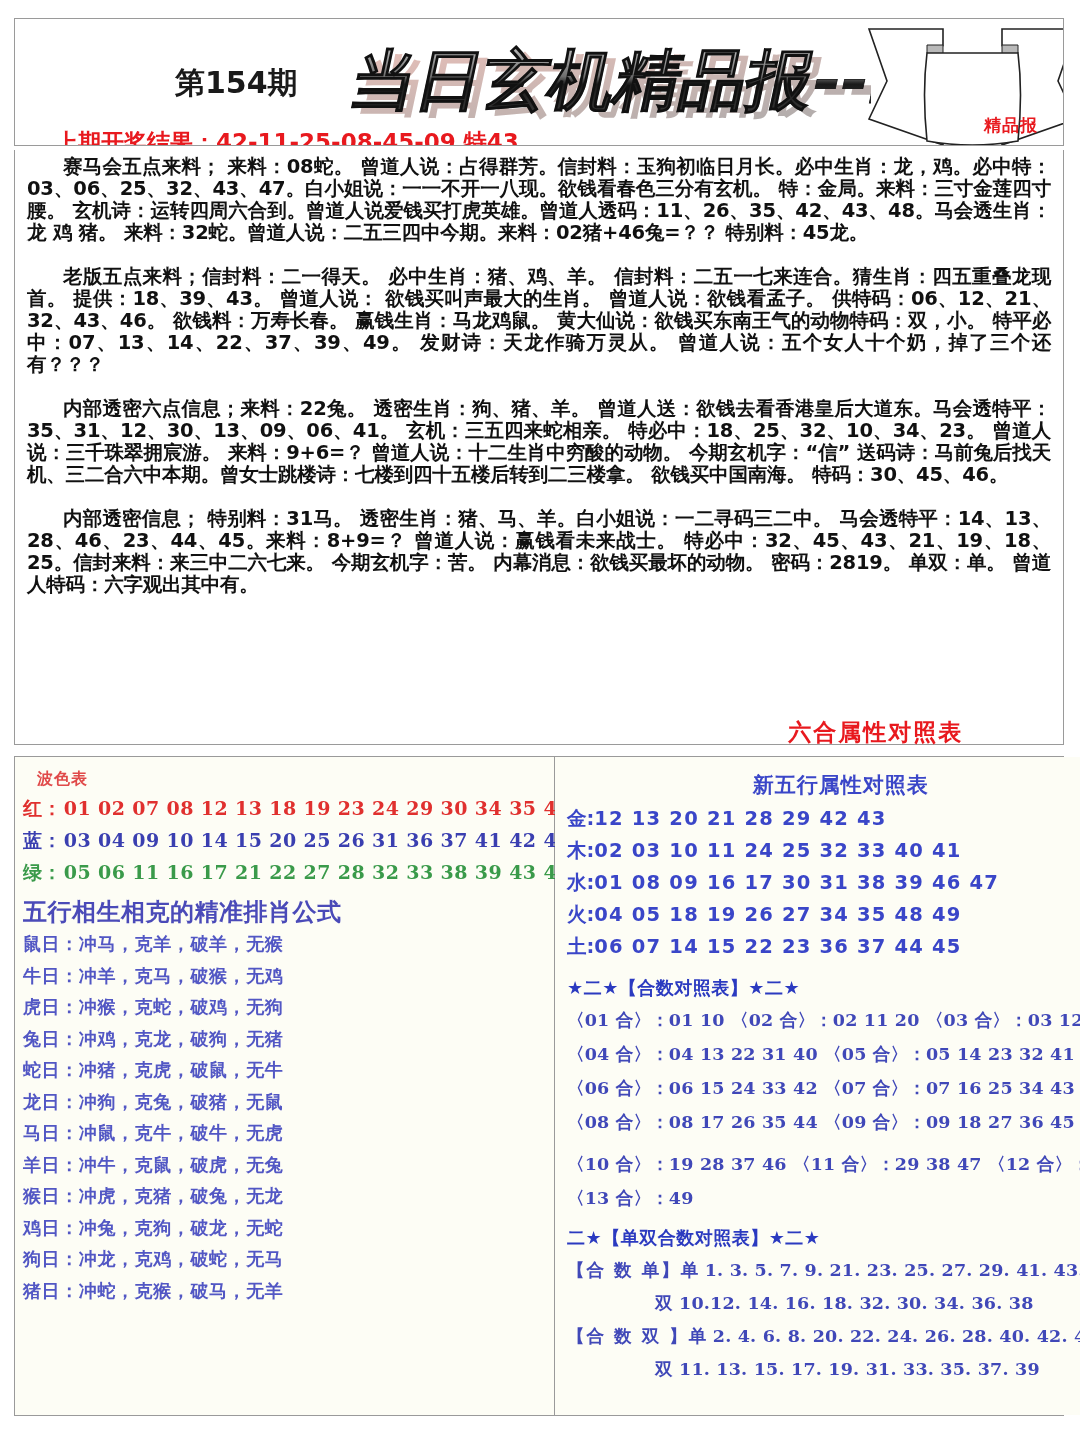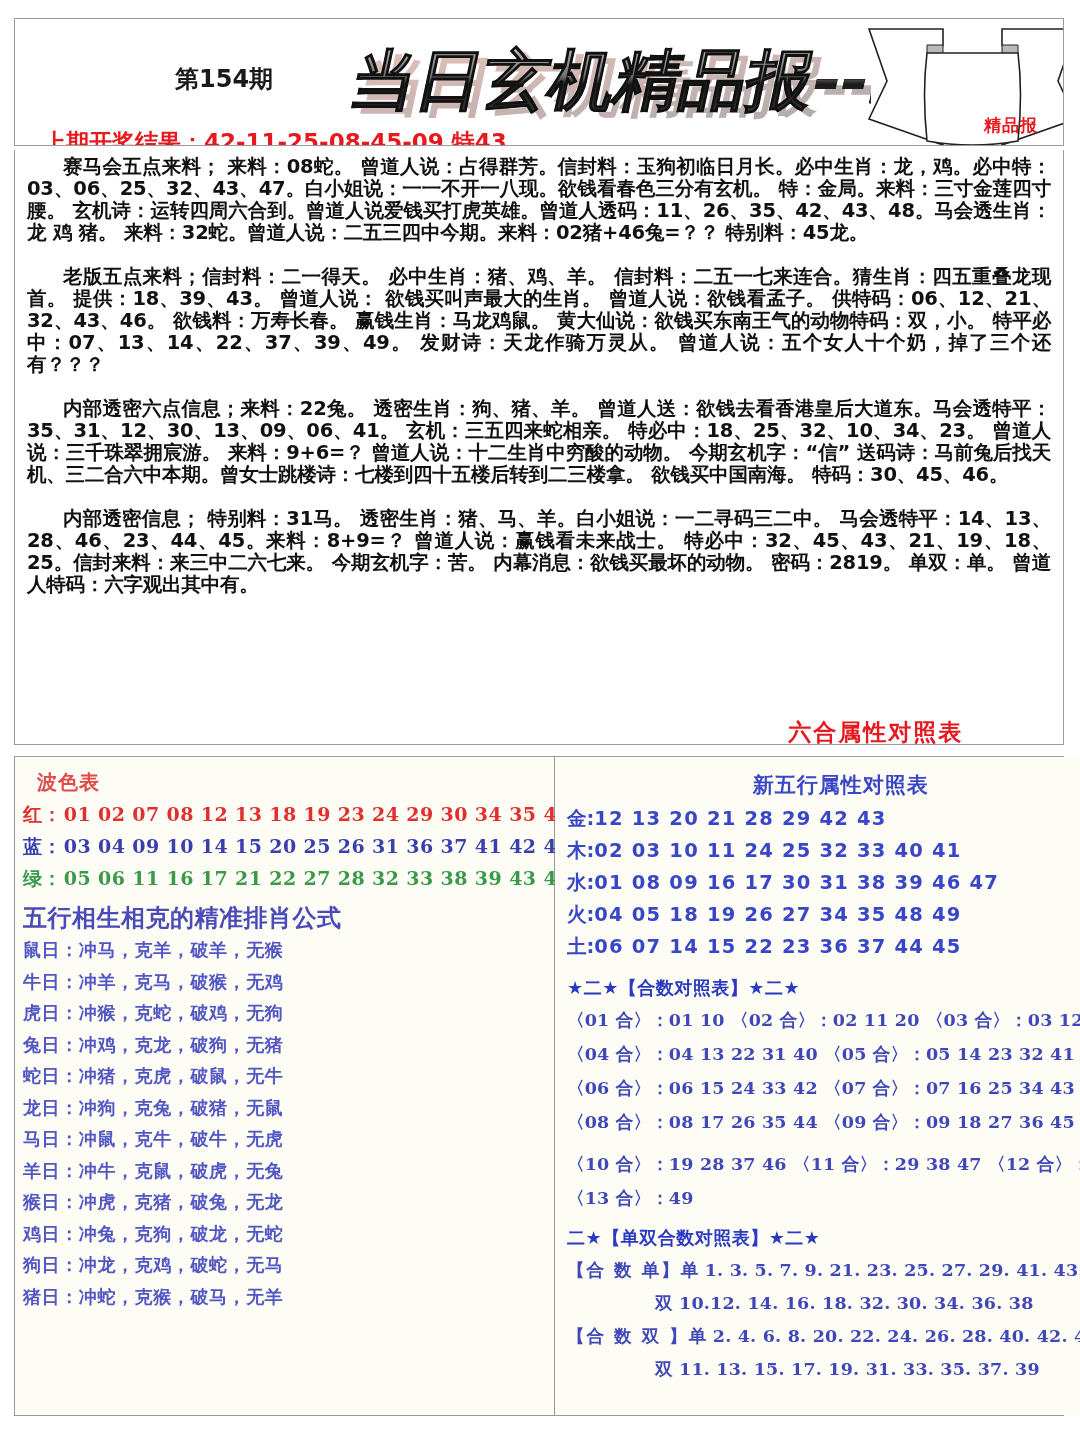--- a/index.html
+++ b/index.html
@@ -32,38 +32,38 @@
     height: 128px;
     border: 1px solid #9a9a9a;
     background: #ffffff;
     box-sizing: border-box;
     overflow: hidden;
   }
   .issue-no {
     position: absolute;
     left: 160px;
     top: 44px;
-    font-size: 24px;
+    font-size: 30px;
     font-weight: bold;
     color: #1a1a1a;
     letter-spacing: 0px;
     font-family: "DejaVu Sans", "Liberation Sans", sans-serif;
   }
   .brand-title {
     position: absolute;
     left: 336px;
     top: 16px;
     width: 520px;
     height: 106px;
   }
   .brand-title svg { display:block; }
 
   .result-line {
     position: absolute;
-    left: 28px;
+    left: 40px;
     top: 108px;
     font-size: 23px;
     font-weight: bold;
     color: #e8191e;
     white-space: nowrap;
     font-family: "DejaVu Sans", "Liberation Sans", sans-serif;
   }
   .ribbon {
     position: absolute;
     left: 850px;
@@ -128,21 +128,21 @@
     position: relative;
   }
   .col-right {
     flex: 1;
     box-sizing: border-box;
     background: #fdfdf5;
     position: relative;
   }
 
   .bose-title {
-    font-size: 20px;
+    font-size: 16px;
     font-weight: bold;
     color: #e04a4a;
     margin: 12px 0 6px 22px;
     letter-spacing: 1px;
   }
   .bose-row {
     font-size: 19px;
     font-weight: bold;
     margin: 0 0 6px 8px;
     letter-spacing: 0.4px;

